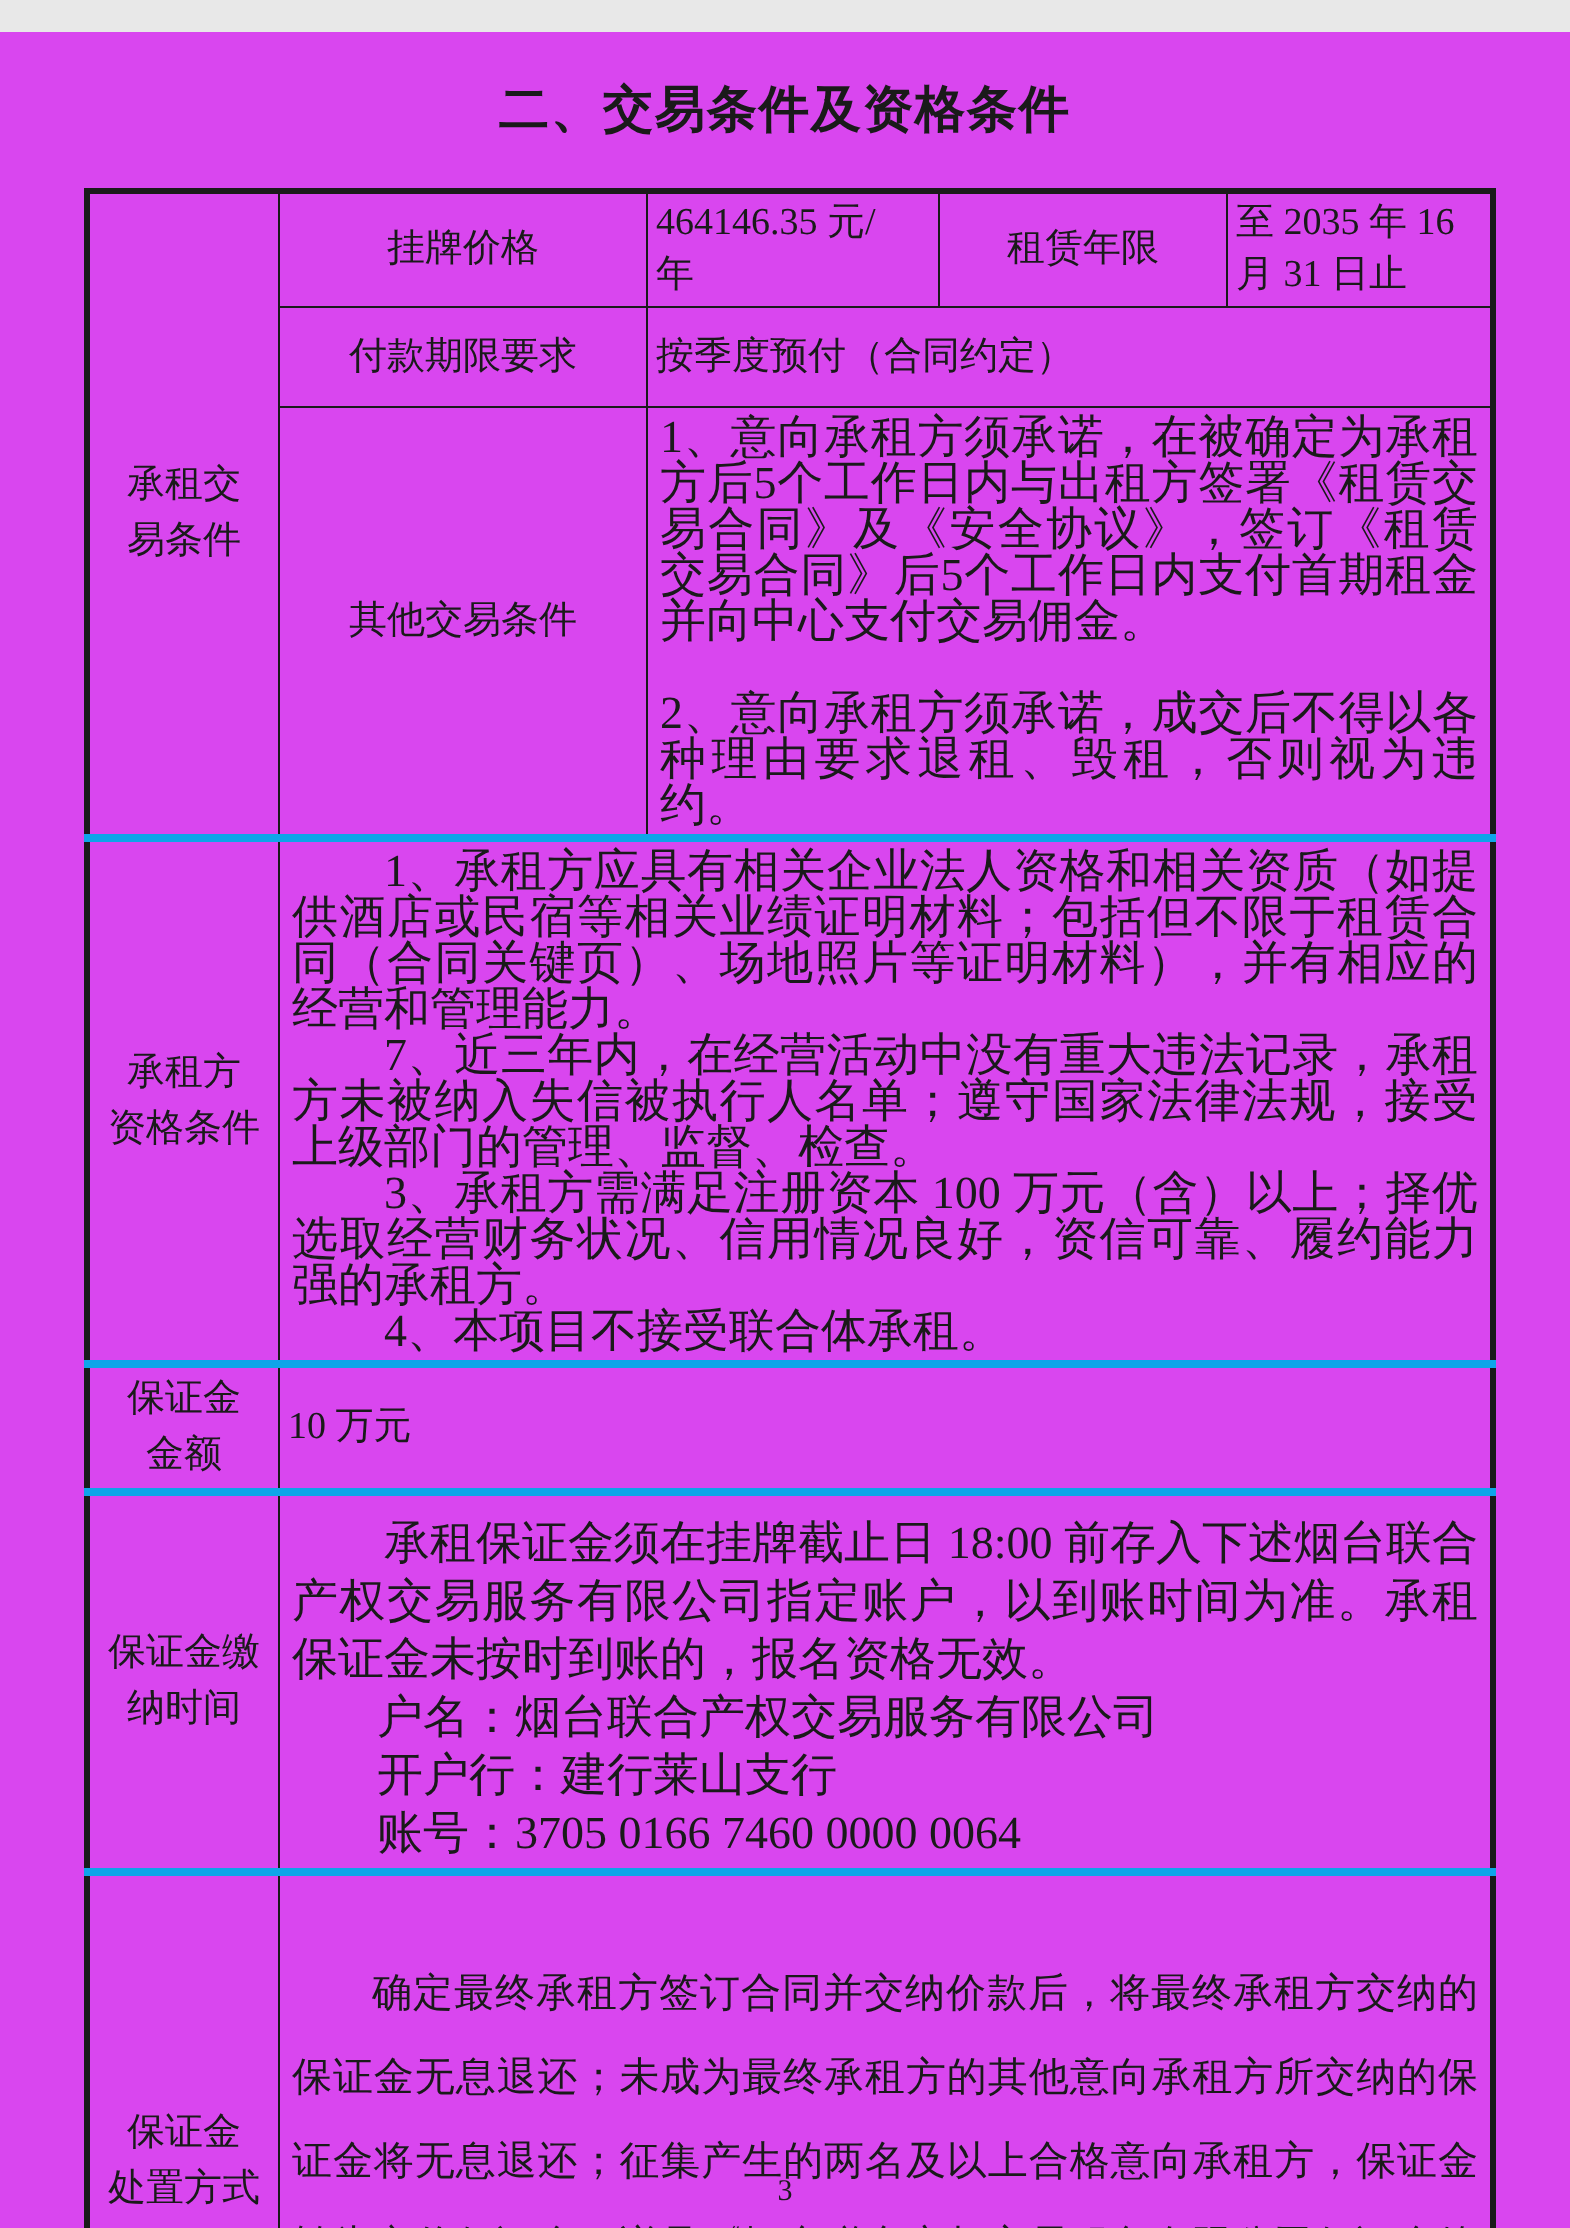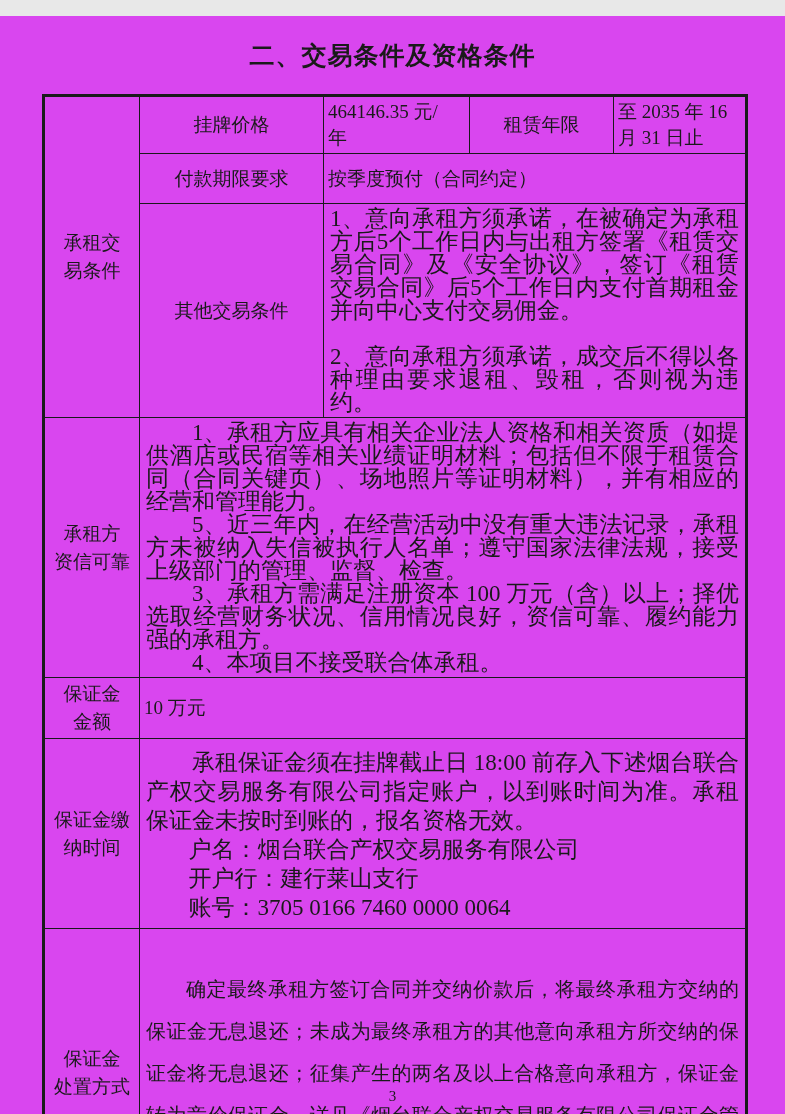--- a/index.html
+++ b/index.html
@@ -28,21 +28,21 @@
     top: 78px;
     width: 703px;
     border-collapse: collapse;
     table-layout: fixed;
     border: 3px solid #1a1a1a;
   }
   td {
     border: 1px solid #1a1a1a;
     font-size: 19px;
   }
-  tr.major > td { border-top: 1px solid #0ea5e9; font-family: Liberation Serif, serif; }
+  tr.major > td { border-top: 4px solid #0ea5e9; font-family: Liberation Serif, serif; }
   td.lab {
     text-align: center;
     vertical-align: middle;
     white-space: pre-line;
     line-height: 28px;
     padding: 2px;
   }
   td.val {
     vertical-align: middle;
     white-space: pre-line;
@@ -108,24 +108,24 @@
     <tr style="height:161px">
       <td class="lab">其他交易条件</td>
       <td class="content" colspan="3">
         <div class="p lh23">1、意向承租方须承诺，在被确定为承租方后5个工作日内与出租方签署《租赁交易合同》及《安全协议》，签订《租赁交易合同》后5个工作日内支付首期租金并向中心支付交易佣金。</div>
         <div class="p lh23 gap-top">2、意向承租方须承诺，成交后不得以各种理由要求退租、毁租，否则视为违约。</div>
       </td>
     </tr>
 
     <tr class="major" style="height:191px">
       <td class="lab">承租方
-资信可靠</td>
+资格条件</td>
       <td class="content" colspan="4">
         <div class="item">1、承租方应具有相关企业法人资格和相关资质（如提供酒店或民宿等相关业绩证明材料；包括但不限于租赁合同（合同关键页）、场地照片等证明材料），并有相应的经营和管理能力。</div>
-        <div class="item">5、近三年内，在经营活动中没有重大违法记录，承租方未被纳入失信被执行人名单；遵守国家法律法规，接受上级部门的管理、监督、检查。</div>
+        <div class="item">7、近三年内，在经营活动中没有重大违法记录，承租方未被纳入失信被执行人名单；遵守国家法律法规，接受上级部门的管理、监督、检查。</div>
         <div class="item">3、承租方需满足注册资本 100 万元（含）以上；择优选取经营财务状况、信用情况良好，资信可靠、履约能力强的承租方。</div>
         <div class="item">4、本项目不接受联合体承租。</div>
       </td>
     </tr>
 
     <tr class="major" style="height:51px">
       <td class="lab">保证金
 金额</td>
       <td class="val" colspan="4">10 万元</td>
     </tr>

